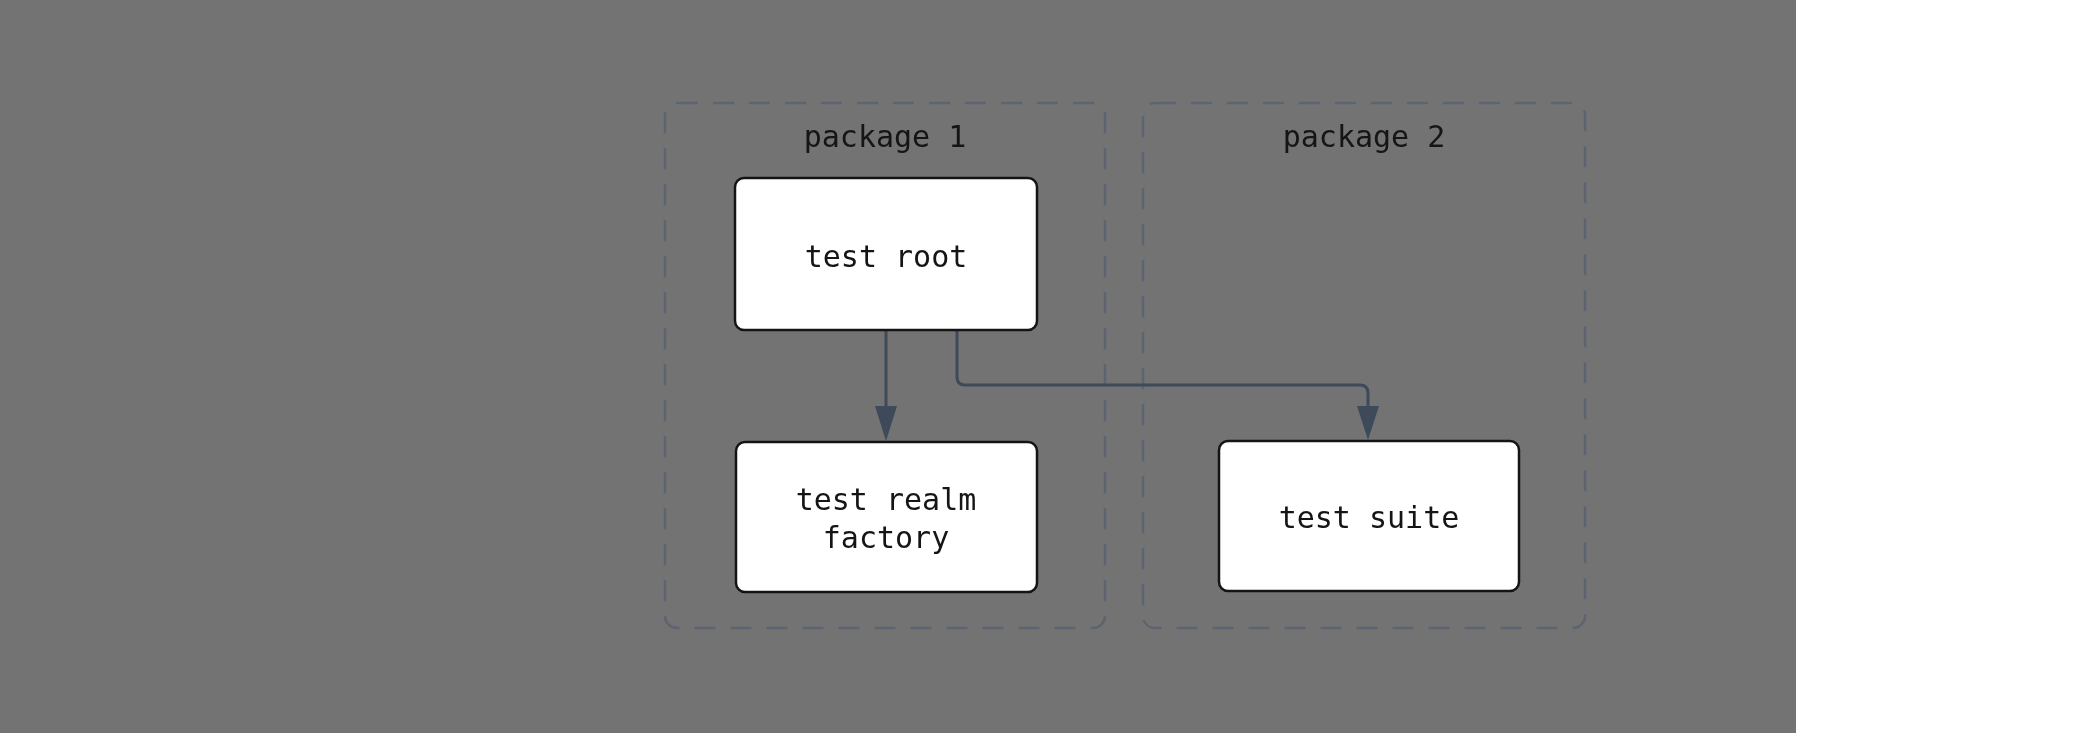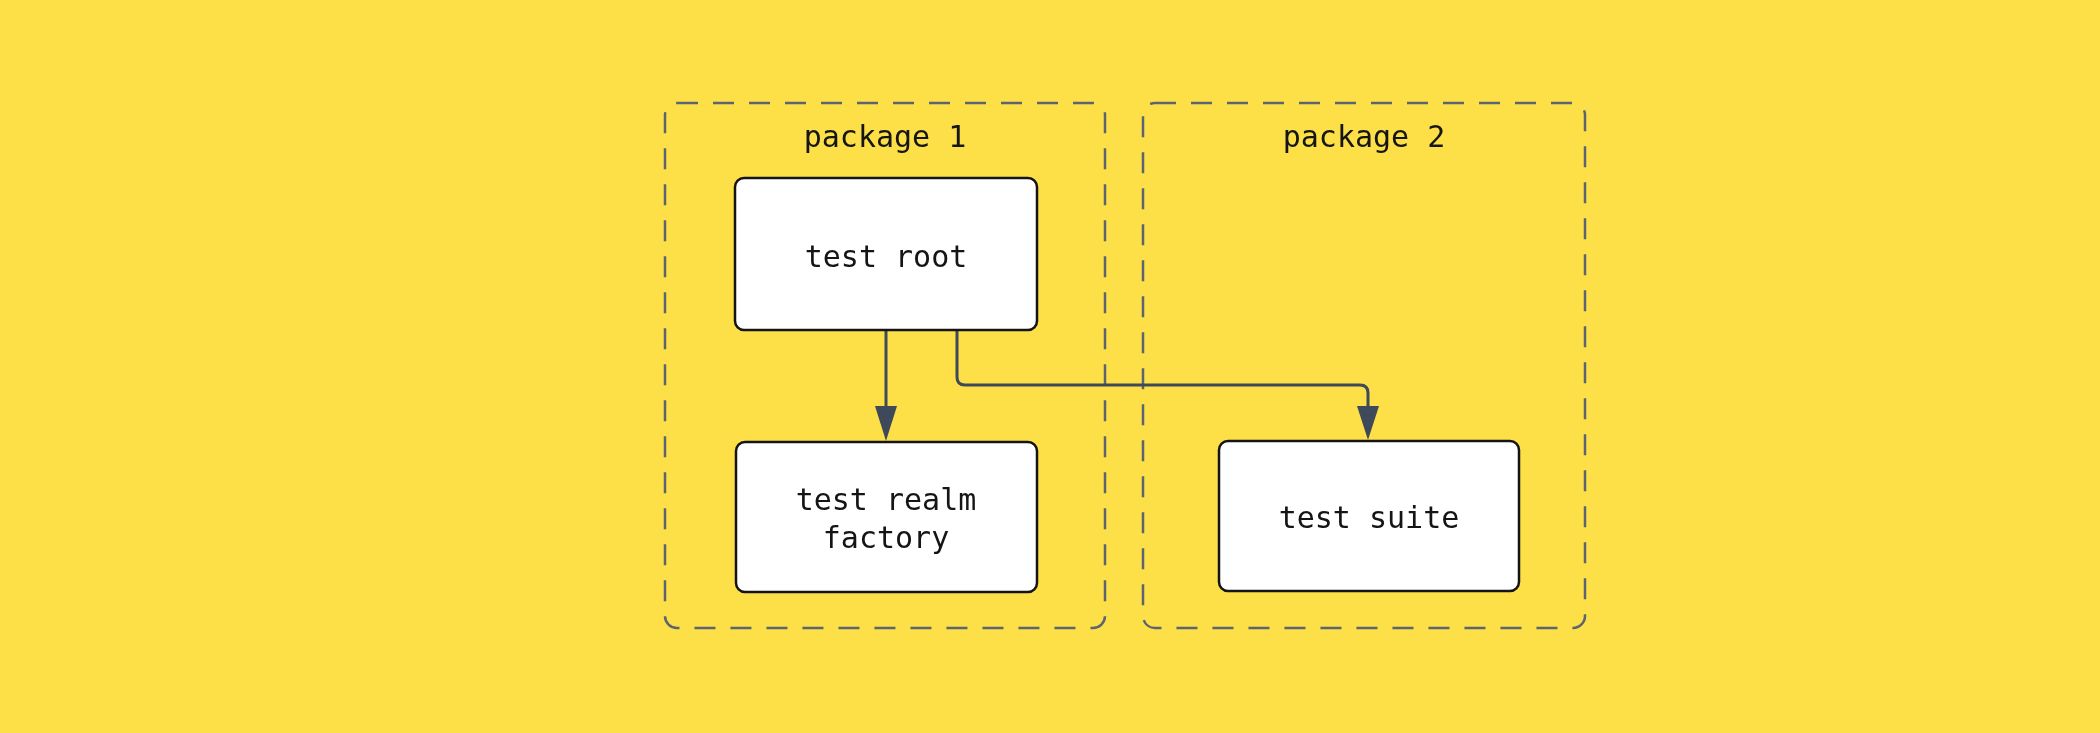--- a/index.html
+++ b/index.html
@@ -2,23 +2,23 @@
 <html><head>
 <meta charset="utf-8">
 <style>
   html, body {
     margin: 0;
     padding: 0;
     background: #ffffff;
   }
   .canvas {
     position: relative;
-    width: 2100px;
+    width: 1796px;
     height: 733px;
-    background: #fde047;
+    background: #737373;
     overflow: hidden;
     font-family: "DejaVu Sans Mono", monospace;
   }
   svg { display: block; }
   .group-rect {
     fill: none;
     stroke: #5b6470;
     stroke-width: 2.5;
     stroke-dasharray: 21 15;
   }

